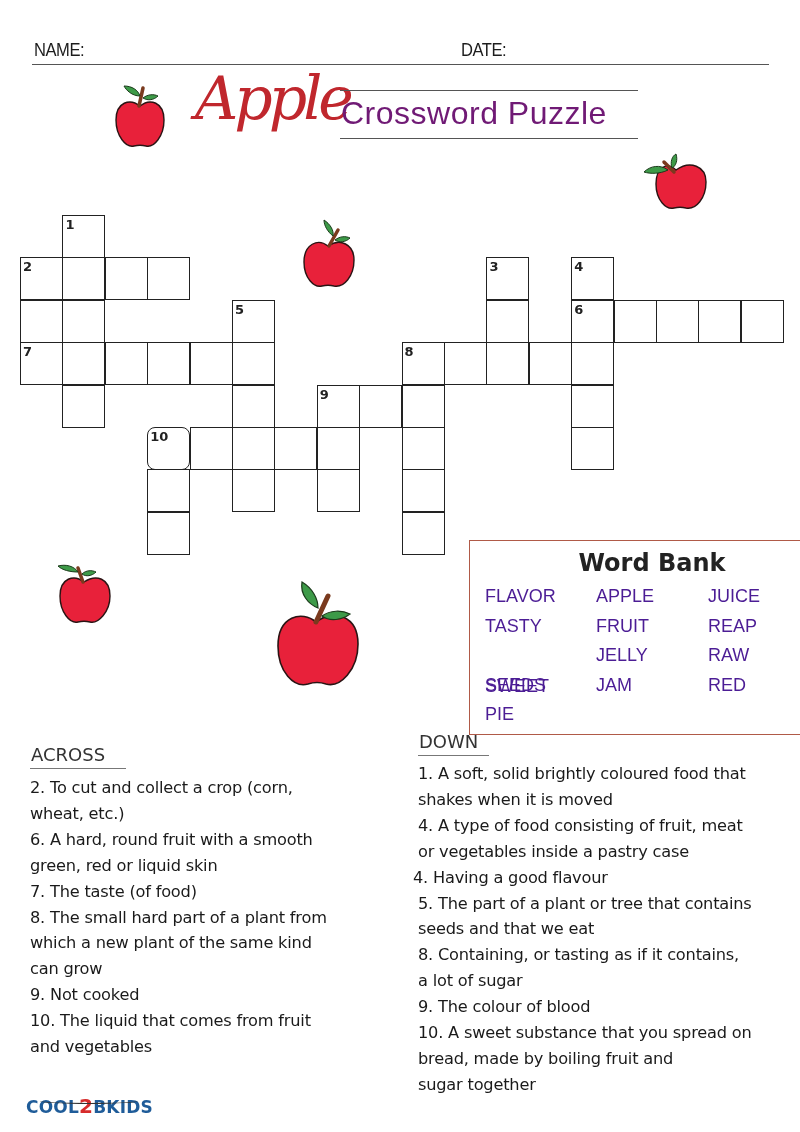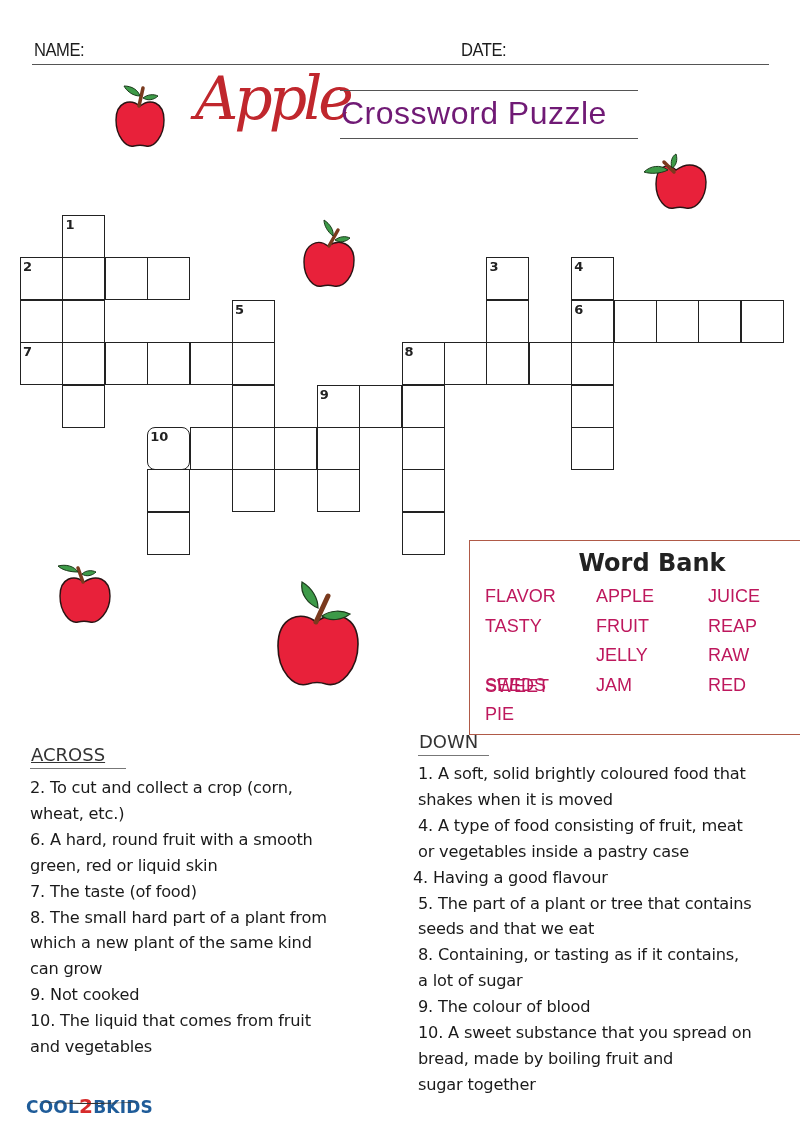--- a/index.html
+++ b/index.html
@@ -15,21 +15,21 @@
   .title-rule-bot { position:absolute; left:340px; top:138px; width:298px; height:1px; background:#555; }
   .title-sub { position:absolute; left:341px; top:95px; font-family:"Liberation Sans", sans-serif; font-size:32px; color:#701a75; letter-spacing:0.5px; }
 
   .apple { position:absolute; }
 
   .cell { position:absolute; width:43px; height:43px; border:1.5px solid #222; background:#fff; }
   .cell .num { position:absolute; left:2px; top:1px; font-family:"DejaVu Sans", sans-serif; font-weight:bold; font-size:13px; color:#222; }
 
   .wordbank { position:absolute; left:469px; top:540px; width:366px; height:195px; border:1.5px solid #b05a48; }
   .wordbank-title { position:absolute; left:0; width:100%; top:8px; text-align:center; font-family:"DejaVu Sans",sans-serif; font-weight:bold; font-size:24px; color:#222; }
-  .wb-word { position:absolute; font-family:"Liberation Sans", sans-serif; font-size:18px; color:#be185d; }
+  .wb-word { position:absolute; font-family:"Liberation Sans", sans-serif; font-size:18px; color:#4c1d95; }
 
   .section-head { position:absolute; font-family:"DejaVu Sans", sans-serif; font-size:18px; color:#333; padding-bottom:2px; }
   .section-rule { position:absolute; height:1px; background:#777; }
   .clue-line { position:absolute; font-family:"DejaVu Sans", sans-serif; font-size:16.2px; color:#1a1a1a; white-space:nowrap; letter-spacing:-0.2px; }
 
   .logo { position:absolute; left:26px; top:1078px; font-family:"DejaVu Sans", sans-serif; font-weight:bold; font-size:17px; color:#1f5c99; letter-spacing:0.2px;margin-top:16px; }
   .logo .two { color:#d62b2b; font-size:20px; }
   .logo-swoosh { position:absolute; left:40px; top:1098px; width:98px; height:6px; border-bottom:1.5px solid #333; border-radius:0 0 50% 50%; }
 </style>
 </head>
@@ -158,21 +158,21 @@
   <div class="wb-word" style="left:126px;top:45px;">APPLE</div>
   <div class="wb-word" style="left:126px;top:75px;">FRUIT</div>
   <div class="wb-word" style="left:126px;top:104px;">JELLY</div>
   <div class="wb-word" style="left:126px;top:134px;">JAM</div>
   <div class="wb-word" style="left:238px;top:45px;">JUICE</div>
   <div class="wb-word" style="left:238px;top:75px;">REAP</div>
   <div class="wb-word" style="left:238px;top:104px;">RAW</div>
   <div class="wb-word" style="left:238px;top:134px;">RED</div>
 </div>
 
-<div class="section-head" style="left:31px;top:744px;text-decoration:underline;">ACROSS</div>
+<div class="section-head" style="left:31px;top:744px;">ACROSS</div>
 <div class="section-rule" style="left:30px;top:768px;width:96px;"></div>
 <div id="across-list">
     <div class="clue-line" style="left: 30px; top: 778px;">2. To cut and collect a crop (corn,</div>
     <div class="clue-line" style="left: 30px; top: 803.9px;">wheat, etc.)</div>
     <div class="clue-line" style="left: 30px; top: 829.8px;">6. A hard, round fruit with a smooth</div>
     <div class="clue-line" style="left: 30px; top: 855.7px;">green, red or liquid skin</div>
     <div class="clue-line" style="left: 30px; top: 881.6px;">7. The taste (of food)</div>
     <div class="clue-line" style="left: 30px; top: 907.5px;">8. The small hard part of a plant from</div>
     <div class="clue-line" style="left: 30px; top: 933.4px;"> which a new plant of the same kind</div>
     <div class="clue-line" style="left: 30px; top: 959.3px;"> can grow</div>

